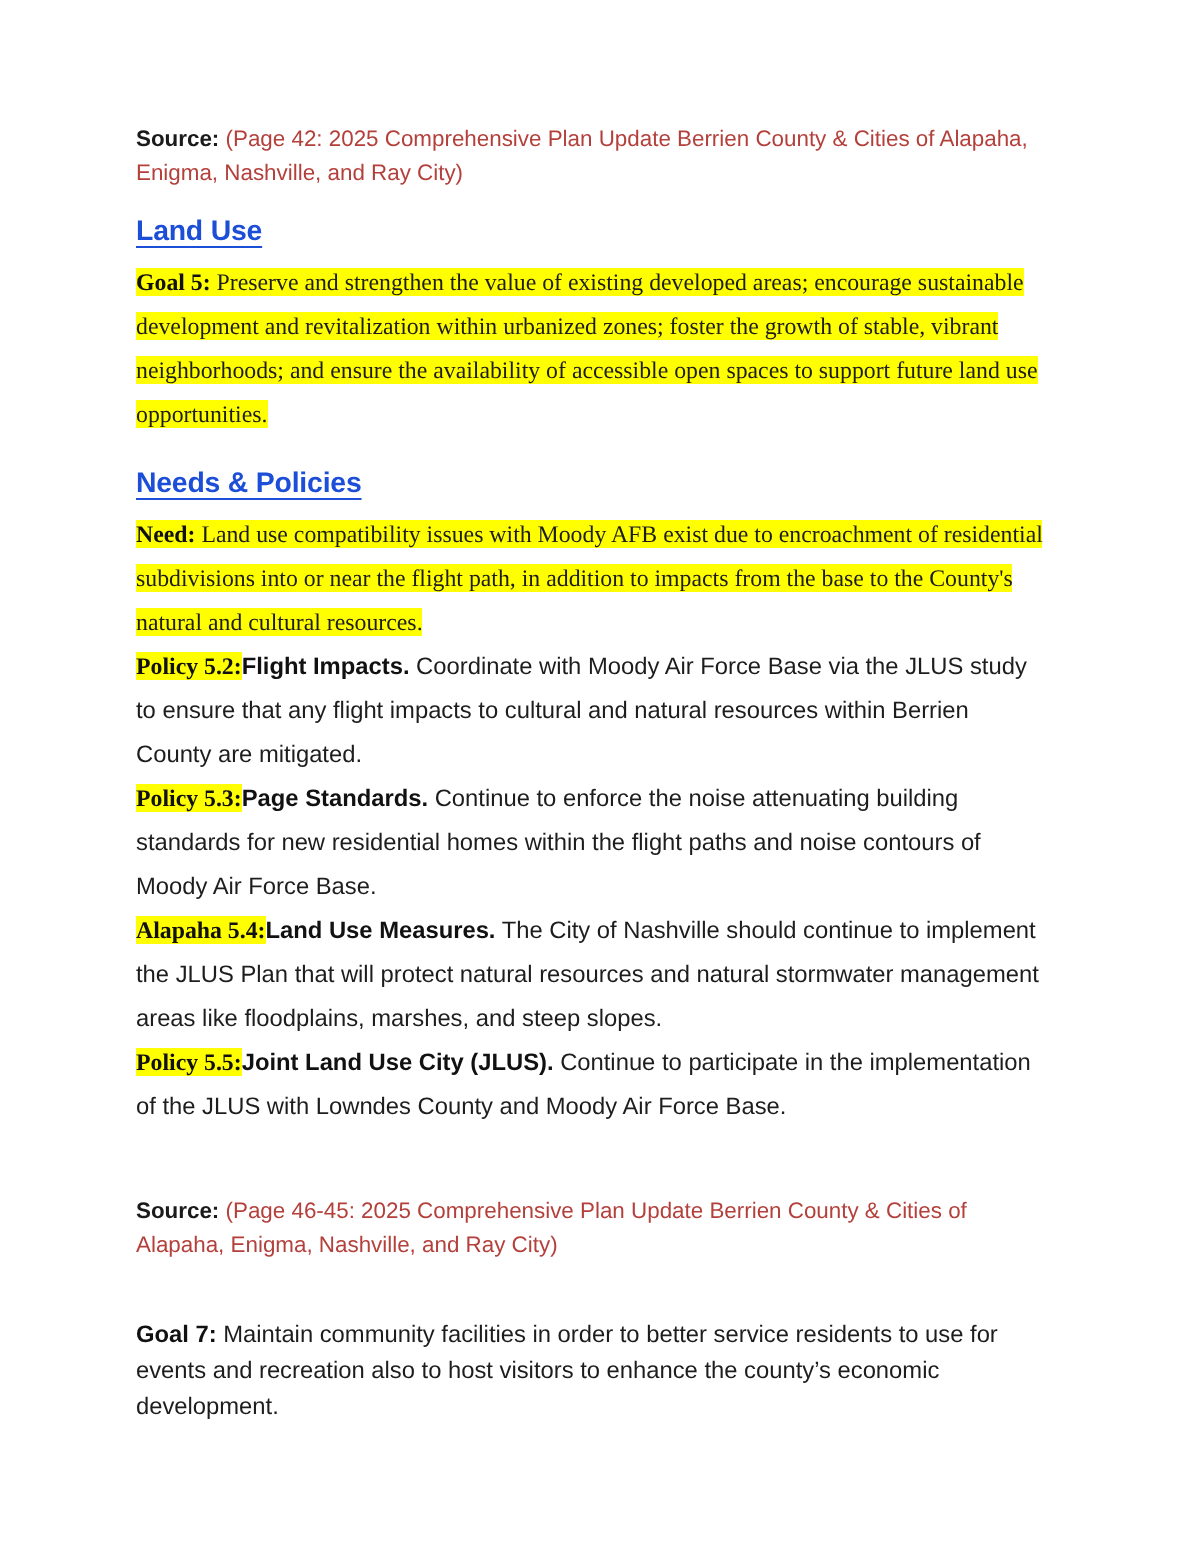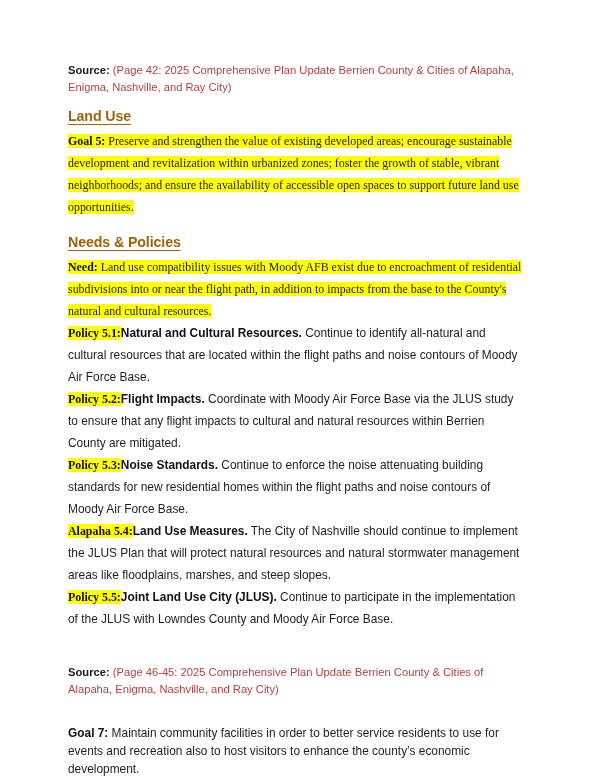--- a/index.html
+++ b/index.html
@@ -33,21 +33,21 @@
     color: #1a1a1a;
   }
   .source-citation {
     color: #b4403c;
   }
 
   
   .section-heading {
     font-size: 14.2px;
     font-weight: bold;
-    color: #a16207;
+    color: #1d4ed8;
     text-decoration: underline;
     text-underline-offset: 2.5px;
     margin: 0;
     letter-spacing: -0.1px;
   }
 
   
   .body-para {
     font-size: 11.9px;
     line-height: 22px;
@@ -98,30 +98,27 @@
   <div class="sp-16"></div>
 
   <h2 class="section-heading">Needs &amp; Policies</h2>
 
   <div class="sp-6"></div>
 
   <p class="body-para">
     <span class="hl"><span class="lead">Need:</span><span> Land use compatibility issues with Moody AFB exist due to encroachment of residential subdivisions into or near the flight path, in addition to impacts from the base to the County's natural and cultural resources.</span></span>
   </p>
 
-  <p class="body-para">
-    <span class="lead hl">Policy 5.1:</span><span class="lead">Natural and Cultural Resources.</span><span> Continue to identify all-natural and cultural resources that are located within the flight paths and noise contours of Moody Air Force Base.</span>
-  </p>
 
   <p class="body-para">
     <span class="lead hl">Policy 5.2:</span><span class="lead">Flight Impacts.</span><span> Coordinate with Moody Air Force Base via the JLUS study to ensure that any flight impacts to cultural and natural resources within Berrien County are mitigated.</span>
   </p>
 
   <p class="body-para">
-    <span class="lead hl">Policy 5.3:</span><span class="lead">Noise Standards.</span><span> Continue to enforce the noise attenuating building standards for new residential homes within the flight paths and noise contours of Moody Air Force Base.</span>
+    <span class="lead hl">Policy 5.3:</span><span class="lead">Page Standards.</span><span> Continue to enforce the noise attenuating building standards for new residential homes within the flight paths and noise contours of Moody Air Force Base.</span>
   </p>
 
   <p class="body-para">
     <span class="lead hl">Alapaha 5.4:</span><span class="lead">Land Use Measures.</span><span> The City of Nashville should continue to implement the JLUS Plan that will protect natural resources and natural stormwater management areas like floodplains, marshes, and steep slopes.</span>
   </p>
 
   <p class="body-para">
     <span class="lead hl">Policy 5.5:</span><span class="lead">Joint Land Use City (JLUS).</span><span> Continue to participate in the implementation of the JLUS with Lowndes County and Moody Air Force Base.</span>
   </p>
 

